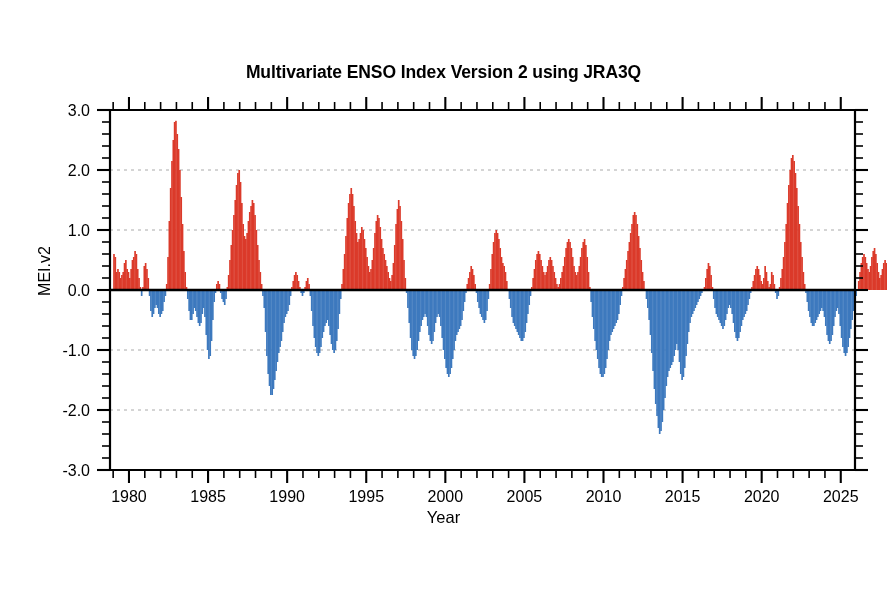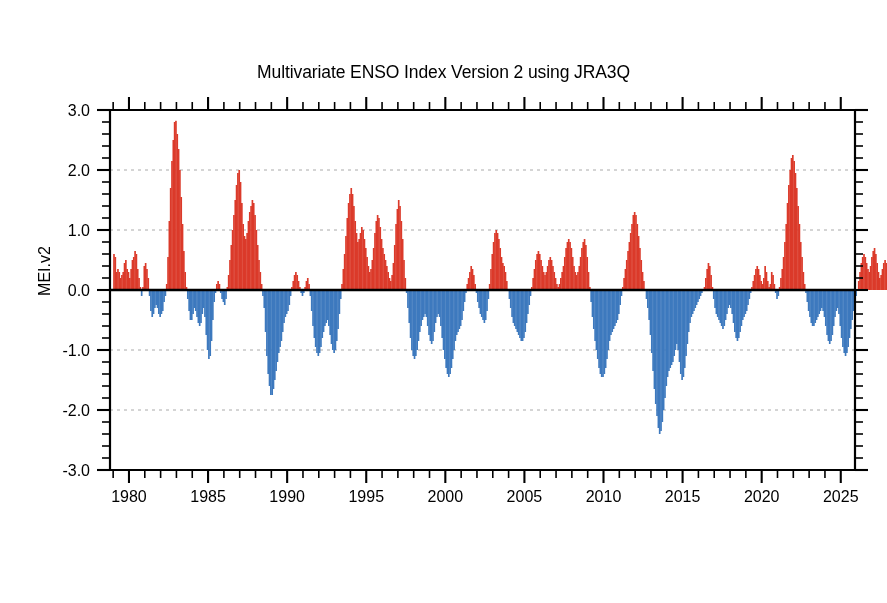--- a/index.html
+++ b/index.html
@@ -21,21 +21,21 @@
     height: 603px;
     background: #ffffff;
   }
   #chart-title {
     position: absolute;
     left: 0;
     top: 62px;
     width: 887px;
     text-align: center;
     font-size: 17.5px;
-    font-weight: normal;
+    font-weight: bold;
     color: #000000;
     letter-spacing: -0.1px;
   }
   #ylabel {
     position: absolute;
     left: -15px;
     top: 262px;
     width: 120px;
     text-align: center;
     font-size: 16px;
@@ -72,20 +72,21 @@
 </style>
 </head>
 <body>
 
 <div id="figure">
 
   <div id="chart-title">Multivariate ENSO Index Version 2 using JRA3Q</div>
 
   <div id="ylabel">MEI.v2</div>
 
+  <div id="xlabel">Year</div>
 
   <svg id="plot-svg" width="887" height="603">
     <g id="gridlines">
         <line x1="110" x2="855" y1="410.00" y2="410.00" stroke="#AAAAAA" stroke-width="1" stroke-dasharray="3,4"></line>
         <line x1="110" x2="855" y1="350.00" y2="350.00" stroke="#AAAAAA" stroke-width="1" stroke-dasharray="3,4"></line>
         <line x1="110" x2="855" y1="230.00" y2="230.00" stroke="#AAAAAA" stroke-width="1" stroke-dasharray="3,4"></line>
         <line x1="110" x2="855" y1="170.00" y2="170.00" stroke="#AAAAAA" stroke-width="1" stroke-dasharray="3,4"></line>
       </g>
     <g id="bars">
         <rect x="113.16" y="254.00" width="1.67" height="36.00" fill="#DB3A2A"></rect>

